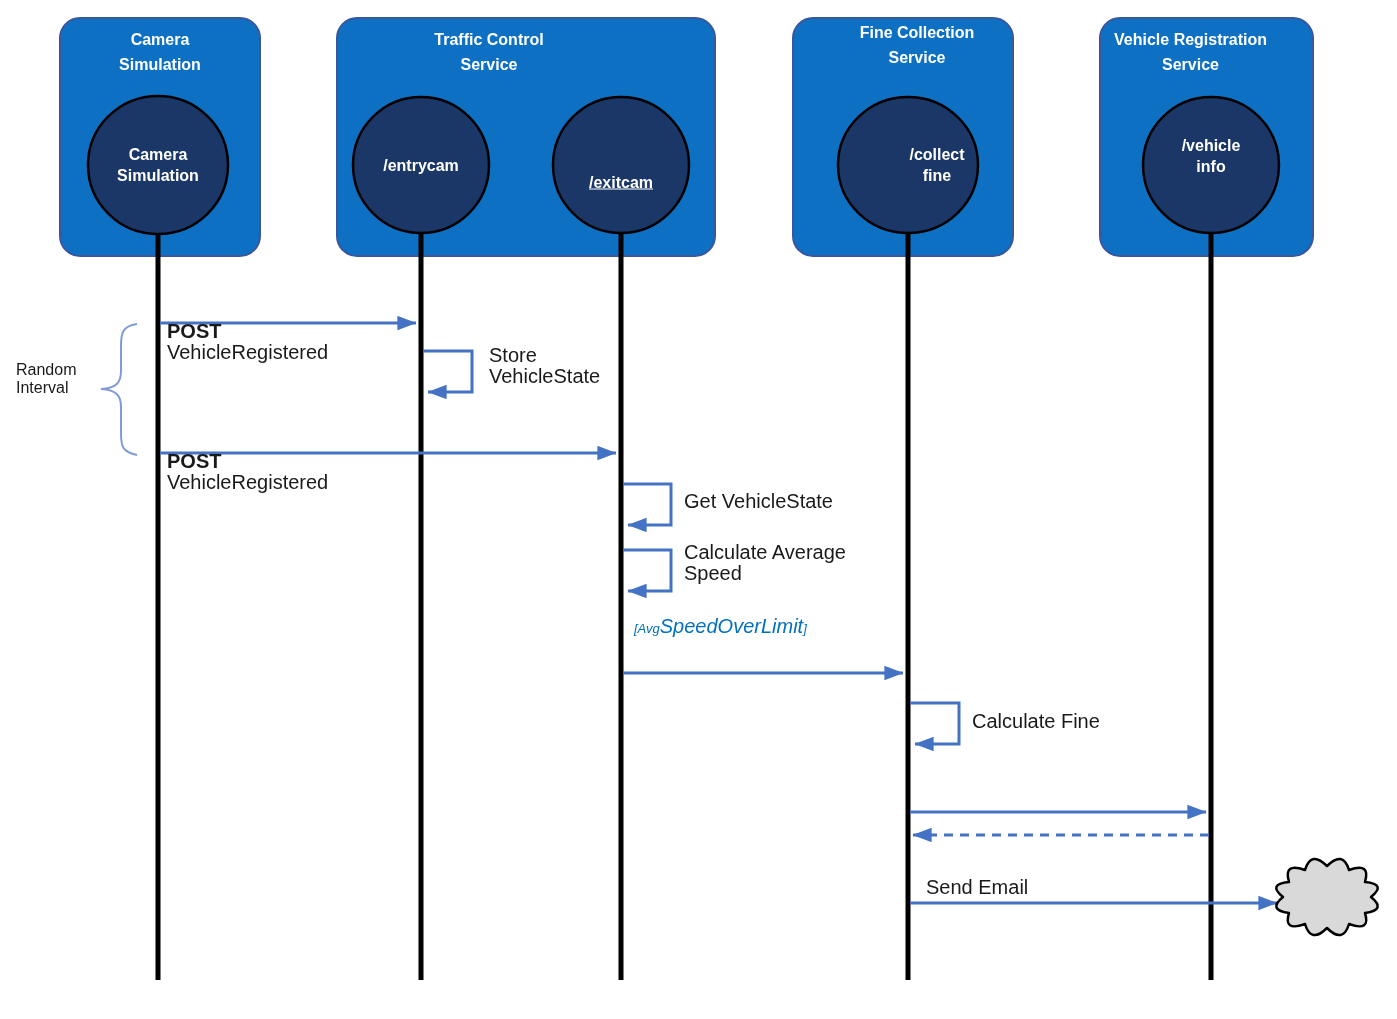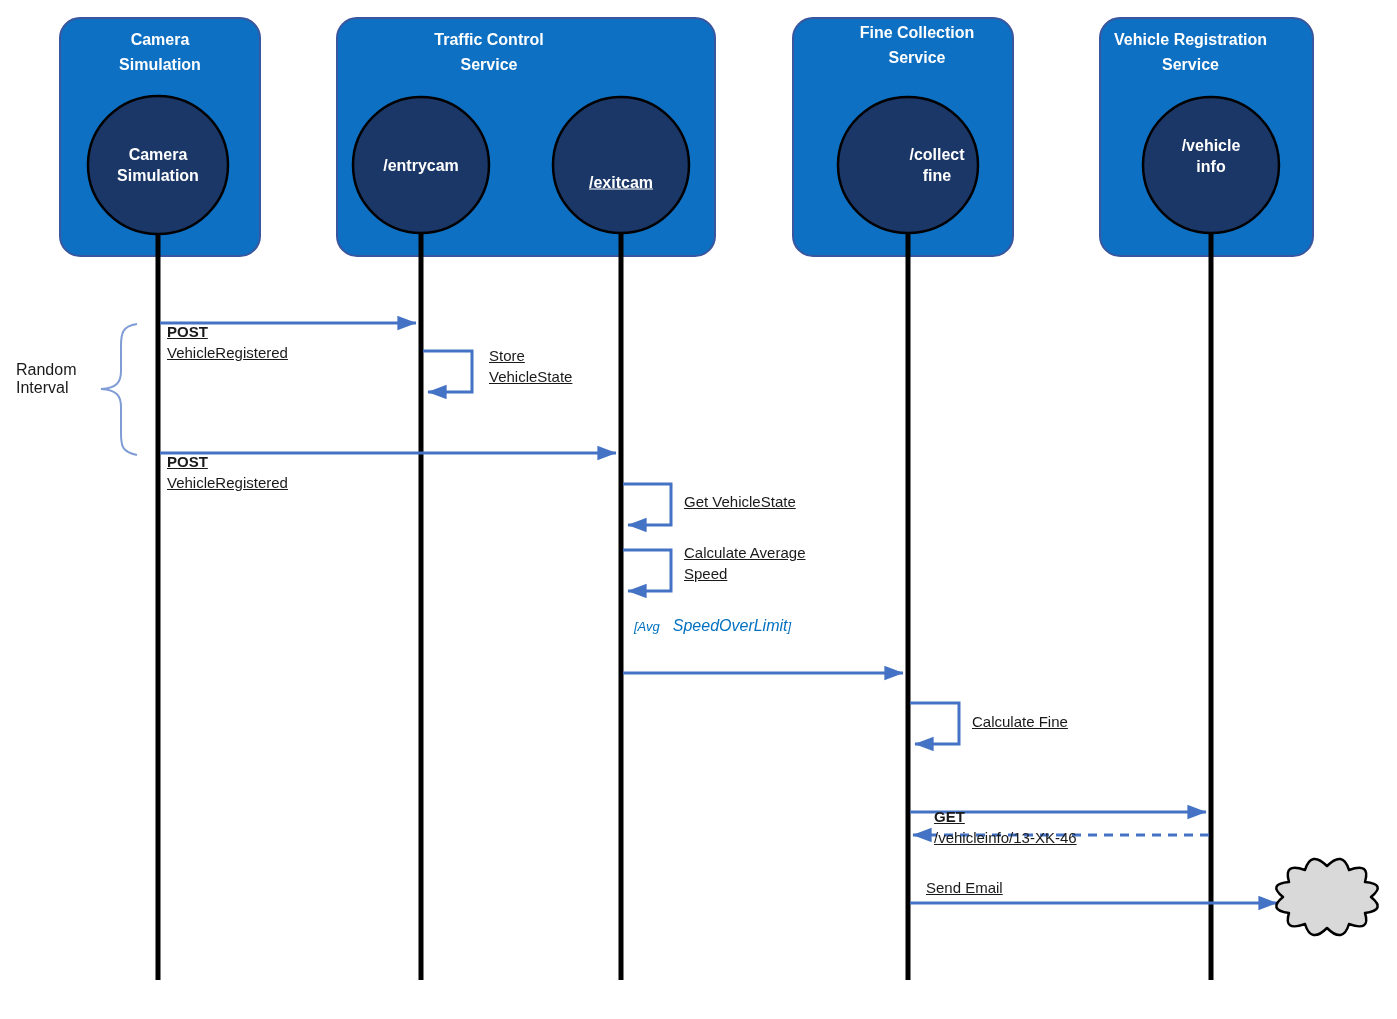--- a/index.html
+++ b/index.html
@@ -3,25 +3,25 @@
 <meta charset="utf-8">
 <style>
   html,body{margin:0;padding:0;background:#ffffff;}
   #stage{position:relative;width:1397px;height:1019px;background:#ffffff;
          font-family:"Liberation Sans",sans-serif;overflow:hidden;}
   #diagram-svg{position:absolute;left:0;top:0;}
   .svc-title{position:absolute;text-align:center;color:#ffffff;font-weight:bold;
              font-size:16px;line-height:25px;white-space:pre-line;}
   .ep-label{position:absolute;transform:translate(-50%,-50%);text-align:center;
             color:#ffffff;font-weight:bold;font-size:16px;line-height:21px;white-space:pre-line;}
-  .msg{position:absolute;font-size:15px;color:#1a1a1a;line-height:21px;white-space:pre-line;text-decoration:underline;}
+  .msg{position:absolute;font-size:20px;color:#1a1a1a;line-height:21px;white-space:pre-line;}
   .msg b{font-weight:bold;}
   .note{position:absolute;font-size:16px;color:#1a1a1a;line-height:18px;white-space:pre-line;}
   .guard{position:absolute;color:#0070c0;font-style:italic;font-size:13px;line-height:20px;}
-  .guard .g-main{font-size:16px;margin-left:13px;}
+  .guard .g-main{font-size:20px;}
 </style>
 </head>
 <body>
 
 <div id="stage">
 
   <svg id="diagram-svg" width="1397" height="1019" viewBox="0 0 1397 1019">
     <defs>
       <marker id="arrowhead" markerWidth="7" markerHeight="5.2" refX="6.2" refY="2.4" orient="auto">
         <path d="M0,0 L6.4,2.4 L0,4.8 Z" fill="#4472c4"></path>
@@ -98,23 +98,19 @@
   <div class="msg" style="left:684px;top:542px;">Calculate Average
 Speed</div>
 
   <div class="guard" style="left:634px;top:616px;">
     <span class="g-small">[Avg</span><span class="g-main">SpeedOverLimit</span><span class="g-small">]</span>
   </div>
 
 
   <div class="msg" style="left:972px;top:711px;">Calculate Fine</div>
 
-  <div class="msg" style="left:934px;top:785px;">
-    <b>GET</b>
-    <span>/vehicleinfo/13-XK-46</span>
-  </div>
 
   <div class="msg" style="left:926px;top:877px;text-align:center;">Send Email</div>
 
   <div class="note" style="left:16px;top:361px;">Random
 Interval</div>
 
 </div>
 
 </body></html>

